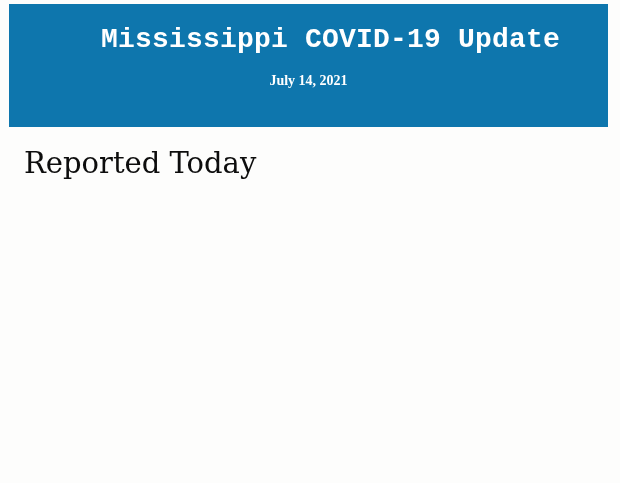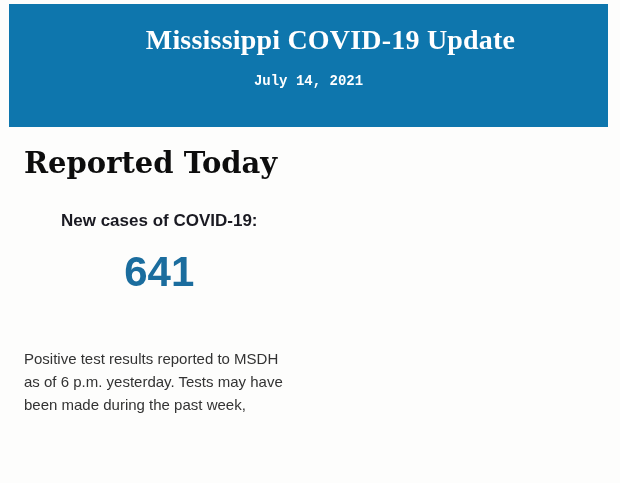--- a/index.html
+++ b/index.html
@@ -14,40 +14,40 @@
     width: 599px;
     margin: 4px 12px 0 9px;
   }
   .banner {
     height: 123px;
     text-align: center;
     padding-top: 19px;
   }
   .banner-title {
     color: #ffffff;
-    font-family: Liberation Serif, serif;
+    font-family: Liberation Mono, monospace;
     font-weight: bold;
     font-size: 28px;
     line-height: 34px;
     letter-spacing: 0.2px;
     padding-left: 44px;
   }
   .banner-date {
     color: #ffffff;
-    font-family: Liberation Mono, monospace;
+    font-family: Liberation Serif, serif;
     font-weight: bold;
     font-size: 14px;
     margin-top: 16px;
   }
   .content {
     padding: 0 15px;
   }
   .section-heading {
     font-family: "DejaVu Serif", "Liberation Serif", serif;
-    font-weight: bold;
+    font-weight: normal;
     font-size: 29px;
     line-height: 36px;
     color: #0d0d0d;
     margin-top: 18px;
   }
   .stats-grid {
     display: grid;
     grid-template-columns: 1fr 1fr;
     column-gap: 28px;
     margin-top: 30px;
@@ -83,22 +83,17 @@
     <div class="banner-title">Mississippi COVID-19 Update</div>
     <div class="banner-date">July 14, 2021</div>
   </div>
 
   <div class="content">
 
     <div class="section-heading">Reported Today</div>
 
     <div class="stats-grid">
 
-      <div class="stat">
-        <div class="stat-label">New cases of COVID-19:</div>
-        <div class="stat-value" style="color: rgb(27, 109, 158);">641</div>
-        <div class="stat-description">Positive test results reported to MSDH as of 6 p.m. yesterday. Tests may have been made during the past week,</div>
-      </div>
 
 
     </div>
   </div>
 </div>
 
 </body></html>

